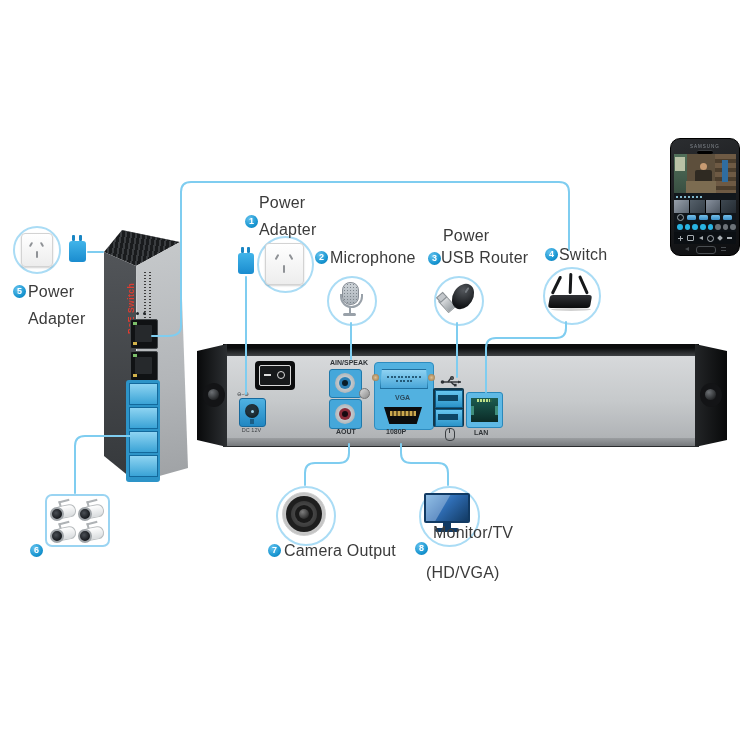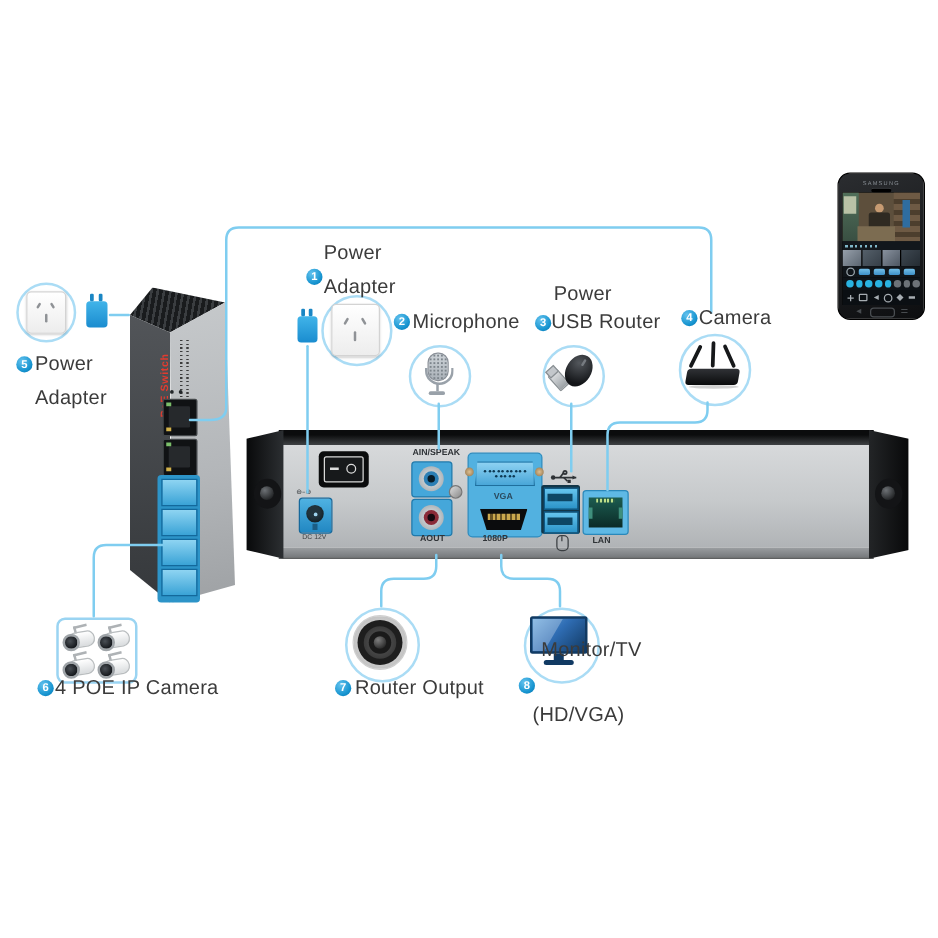--- a/index.html
+++ b/index.html
@@ -122,21 +122,20 @@
         <div class="body"></div>
         <div class="lens"></div>
       </div>
     <div class="cam" style="left:31px;top:26px;">
         <div class="bracket"></div>
         <div class="body"></div>
         <div class="lens"></div>
       </div>
   </div>
   <div class="badge" style="left:30px;top:544px;">6</div>
-  <div class="lbl" style="left:44px;top:542px;">4 POE IP Camera</div>
 
   <div class="ccircle" style="left:257px;top:236px;width:53px;height:53px;"></div>
   <div class="socket" style="left:265px;top:243px;width:37px;height:40px;z-index:4;">
     <div class="slot" style="left:10px;top:10px;width:2px;height:6px;transform:rotate(30deg);"></div>
     <div class="slot" style="left:24px;top:10px;width:2px;height:6px;transform:rotate(-30deg);"></div>
     <div class="slot" style="left:17px;top:21px;width:2px;height:8px;"></div>
   </div>
   <div class="plug" style="left:238px;top:253px;width:16px;height:21px;">
     <div class="prong" style="left:3px;top:-6px;width:3px;height:6px;"></div>
     <div class="prong" style="left:9px;top:-6px;width:3px;height:6px;"></div>
@@ -175,21 +174,21 @@
   <div class="ccircle" style="left:543px;top:267px;width:54px;height:54px;"></div>
   <div class="dev" style="left:543px;top:267px;width:54px;height:54px;z-index:4;">
     <div style="position:absolute;left:12px;top:8px;width:2.5px;height:20px;background:#16181a;transform:rotate(26deg);border-radius:2px;"></div>
     <div style="position:absolute;left:26px;top:6px;width:2.5px;height:21px;background:#16181a;transform:rotate(2deg);border-radius:2px;"></div>
     <div style="position:absolute;left:39px;top:8px;width:2.5px;height:20px;background:#16181a;transform:rotate(-24deg);border-radius:2px;"></div>
     <div style="position:absolute;left:6px;top:28px;width:42px;height:13px;
          background:linear-gradient(180deg,#303236,#0a0b0c);border-radius:3px;transform:skewX(-10deg);"></div>
     <div style="position:absolute;left:8px;top:41px;width:40px;height:3px;background:rgba(0,0,0,.18);border-radius:50%;"></div>
   </div>
   <div class="badge" style="left:545px;top:248px;">4</div>
-  <div class="lbl" style="left:559px;top:246px;">Camera</div>
+  <div class="lbl" style="left:559px;top:246px;">Switch</div>
 
   <div class="dev" style="left:197px;top:344px;width:530px;height:103px;z-index:2;">
     <div style="position:absolute;left:26px;top:0;width:476px;height:13px;
          background:linear-gradient(180deg,#0b0c0d 30%,#45484b);"></div>
     <div style="position:absolute;left:26px;top:12px;width:476px;height:82px;
          background:linear-gradient(180deg,#d7d9db 0%,#c6c9cb 55%,#b0b3b6 100%);"></div>
     <div style="position:absolute;left:26px;top:94px;width:476px;height:8px;
          background:linear-gradient(180deg,#9b9ea1,#76797c);border-bottom:1px solid #2a2c2e;"></div>
 
     <div class="poly" style="left:0;top:0;width:30px;height:103px;
@@ -307,35 +306,35 @@
 
   <div class="ccircle" style="left:276px;top:486px;width:56px;height:56px;"></div>
   <div class="dev" style="left:282px;top:492px;width:44px;height:44px;z-index:4;">
     <div style="position:absolute;inset:0;border-radius:50%;background:radial-gradient(#ececec,#b2b2b2);border:1px solid #cfcfcf;"></div>
     <div style="position:absolute;inset:4px;border-radius:50%;background:#1e1e1e;"></div>
     <div style="position:absolute;inset:9px;border-radius:50%;background:radial-gradient(#5c5c5c,#2e2e2e);"></div>
     <div style="position:absolute;inset:13px;border-radius:50%;background:#1a1a1a;"></div>
     <div style="position:absolute;inset:17px;border-radius:50%;background:radial-gradient(circle at 35% 30%,#7e7e7e,#111);"></div>
   </div>
   <div class="badge" style="left:268px;top:544px;">7</div>
-  <div class="lbl" style="left:284px;top:542px;">Router Output</div>
+  <div class="lbl" style="left:284px;top:542px;">Camera Output</div>
 
   <div class="ccircle" style="left:419px;top:486px;width:57px;height:57px;"></div>
   <div class="dev" style="left:424px;top:493px;width:48px;height:40px;z-index:4;">
     <div style="position:absolute;left:0;top:0;width:46px;height:30px;background:#113a63;border-radius:2px;">
       <div style="position:absolute;inset:2px;background:linear-gradient(135deg,#67a6dc 0%,#2f6db4 45%,#123a63 100%);overflow:hidden;">
         <div style="position:absolute;left:0;top:0;width:100%;height:100%;
              clip-path:polygon(0 0,58% 0,22% 100%,0 100%);background:rgba(255,255,255,.28);"></div>
       </div>
     </div>
     <div style="position:absolute;left:19px;top:30px;width:8px;height:5px;background:#113a63;"></div>
     <div style="position:absolute;left:11px;top:35px;width:24px;height:3.5px;background:#113a63;border-radius:2px;"></div>
   </div>
   <div class="badge" style="left:415px;top:542px;">8</div>
-  <div class="lbl" style="left:433px;top:512px;text-align:right;">Monitor/TV</div>
+  <div class="lbl" style="left:433px;top:524px;text-align:right;">Monitor/TV</div>
   <div class="lbl" style="left:426px;top:564px;">(HD/VGA)</div>
 
   <div class="dev" style="left:670px;top:138px;width:68px;height:116px;
        background:linear-gradient(160deg,#2b2d30,#0d0e10);border:1px solid #000;border-radius:10px;z-index:2;">
     <div style="position:absolute;left:0;top:5px;width:100%;text-align:center;font-size:4.5px;letter-spacing:1px;color:#878d93;">SAMSUNG</div>
     <div style="position:absolute;left:26px;top:11px;width:16px;height:2.5px;background:#000;border-radius:2px;border-top:1px solid #3a3d40;"></div>
     <div style="position:absolute;left:3px;top:15px;width:62px;height:90px;background:#000;overflow:hidden;">
 
       <div style="position:absolute;left:0;top:0;width:62px;height:39px;background:#5d4f3c;">
         <div style="position:absolute;left:0;top:0;width:13px;height:39px;background:linear-gradient(180deg,#51705a,#394f42);"></div>

